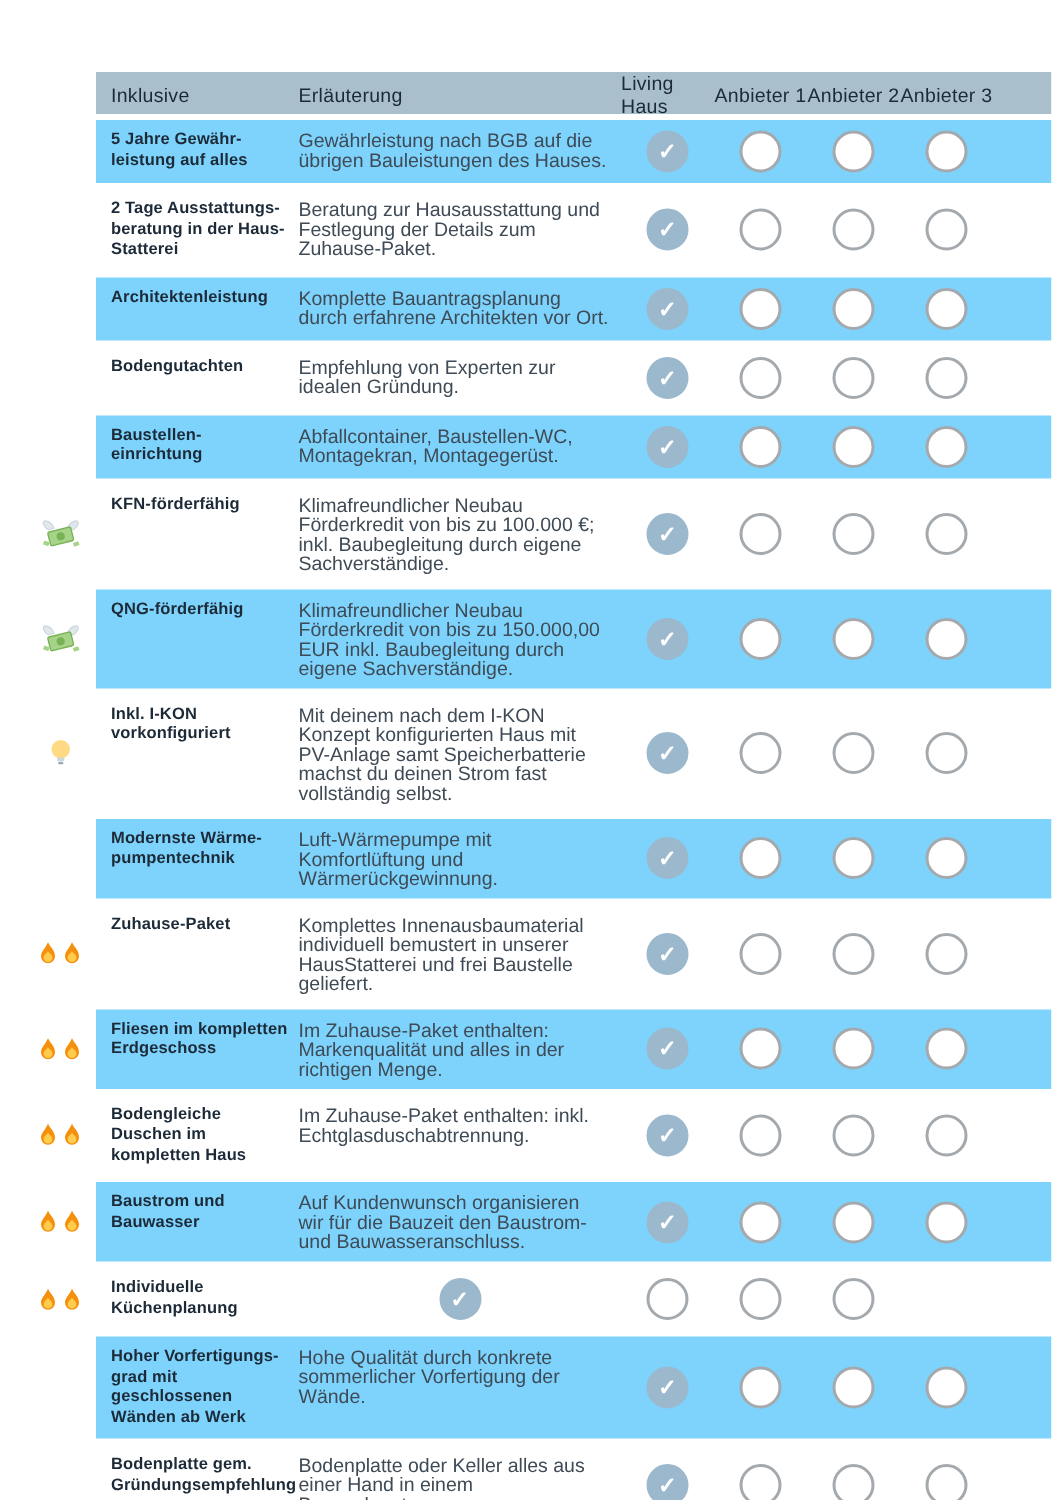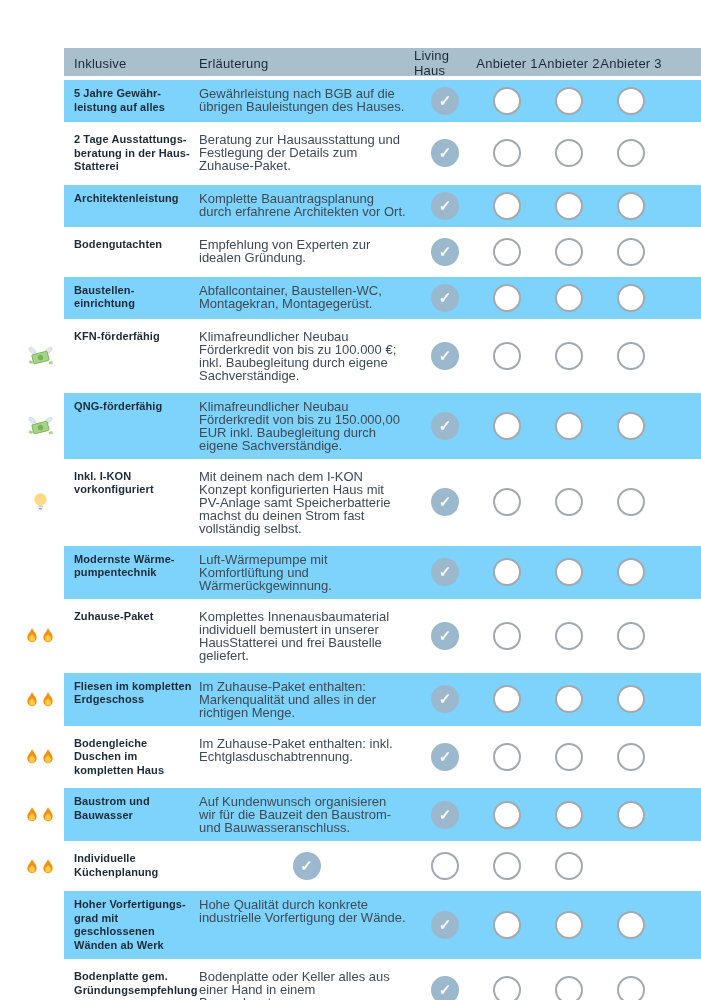--- a/index.html
+++ b/index.html
@@ -415,21 +415,21 @@
           </div>
           <div class="cell check">
             <span class="circle"></span>
           </div>
         </div>
   </div>
       <div class="row">
     <div class="gutter"></div>
     <div class="row-body bg-blue">
       <div class="cell feature">Hoher Vorfertigungs-grad mit geschlossenen Wänden ab Werk</div>
-      <div class="cell desc">Hohe Qualität durch konkrete industrielle Vorfertigung der Wände.</div>
+      <div class="cell desc">Hohe Qualität durch konkrete sommerlicher Vorfertigung der Wände.</div>
     <div class="cell check">
             <span class="circle filled">✓</span>
           </div>
           <div class="cell check">
             <span class="circle"></span>
           </div>
           <div class="cell check">
             <span class="circle"></span>
           </div>
           <div class="cell check">

